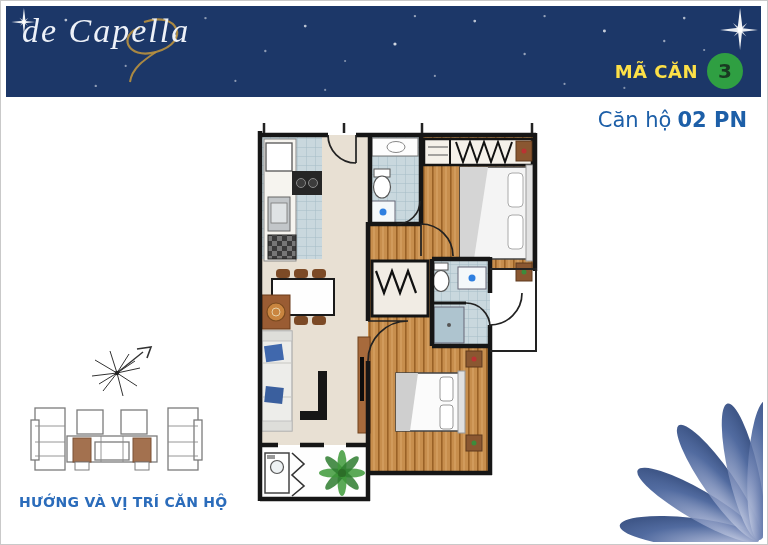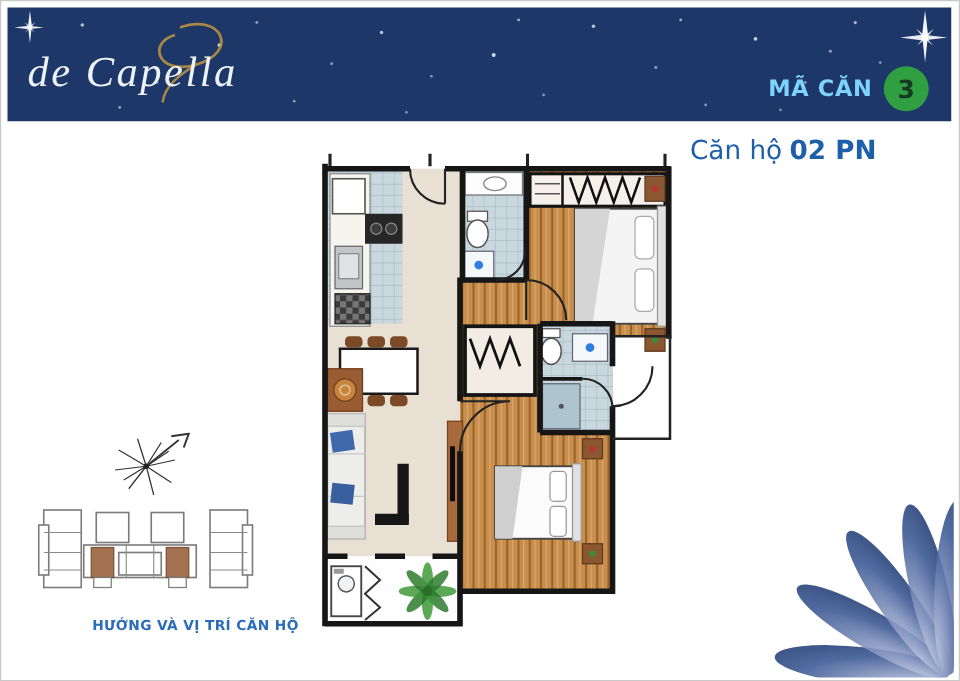--- a/index.html
+++ b/index.html
@@ -4,43 +4,43 @@
 <style>
   html,body{margin:0;padding:0;background:#9aa0a6;}
   .page{position:relative;width:768px;height:545px;background:#fff;border:1px solid #c9c9c9;
         box-sizing:border-box;overflow:hidden;font-family:"DejaVu Sans","Liberation Sans",sans-serif;}
   
   .header{position:absolute;left:5px;top:5px;right:6px;height:91px;background:var(--header-bg,#1c3768);}
   .stars-svg{position:absolute;inset:0;width:100%;height:100%;}
   .logo{position:absolute;left:16px;top:2px;width:230px;height:88px;}
   .logo-swash{position:absolute;left:52px;top:8px;pointer-events:none;}
   .logo-script{position:relative;font-family:"Liberation Serif","DejaVu Serif",serif;font-style:italic;
-        font-size:34px;color:#edf1f8;letter-spacing:2px;line-height:1.35;margin-top:28px;}
+        font-size:34px;color:#edf1f8;letter-spacing:2px;line-height:1.35;}
   .logo-tagline{position:relative;margin:-4px 0 0 66px;font-size:15px;color:var(--tagline,#c2cde2);
         letter-spacing:.5px;}
   .unit-code{position:absolute;right:18px;bottom:8px;display:flex;align-items:center;gap:9px;}
-  .unit-code-label{color:#7dd3fc;font-weight:bold;font-size:18px;letter-spacing:.5px;}
+  .unit-code-label{color:#fde047;font-weight:bold;font-size:18px;letter-spacing:.5px;}
   .unit-code-badge{width:36px;height:36px;border-radius:50%;background:var(--accent-green,#2f9f42);
         color:var(--badge-text,#193a22);display:flex;align-items:center;justify-content:center;
         font-size:20px;font-weight:bold;}
   
-  .unit-info{position:absolute;top:107px;right:20px;width:195px;text-align:left;
+  .unit-info{position:absolute;top:107px;right:20px;width:195px;text-align:right;
         color:var(--title-blue,#1d5fa8);}
   .unit-type{font-size:21px;}
   .unit-type b{margin-left:6px;}
   .unit-area{font-size:20px;margin-top:5px;}
   .unit-area .u{margin-left:6px;}
   .unit-area sup{font-size:12px;}
   
   .floorplan{position:absolute;left:251px;top:110px;width:292px;height:396px;}
   .locator{position:absolute;left:18px;top:345px;width:220px;height:145px;}
   .compass{position:absolute;left:58px;top:0;}
   .siteplan{position:absolute;left:10px;top:52px;}
-  .locator-caption{position:absolute;left:18px;top:493px;width:220px;text-align:right;
-        color:var(--caption-blue,#2b6cbb);font-size:11px;font-weight:bold;letter-spacing:.3px;}
+  .locator-caption{position:absolute;left:18px;top:493px;width:220px;text-align:left;
+        color:var(--caption-blue,#2b6cbb);font-size:14px;font-weight:bold;letter-spacing:.3px;}
   .petals{position:absolute;right:4px;bottom:2px;}
 </style>
 </head>
 <body>
 
 <div class="page">
 
   <div class="header">
     <svg class="stars-svg" viewBox="0 0 757 91" aria-hidden="true">
       <g fill="#ffffff">

